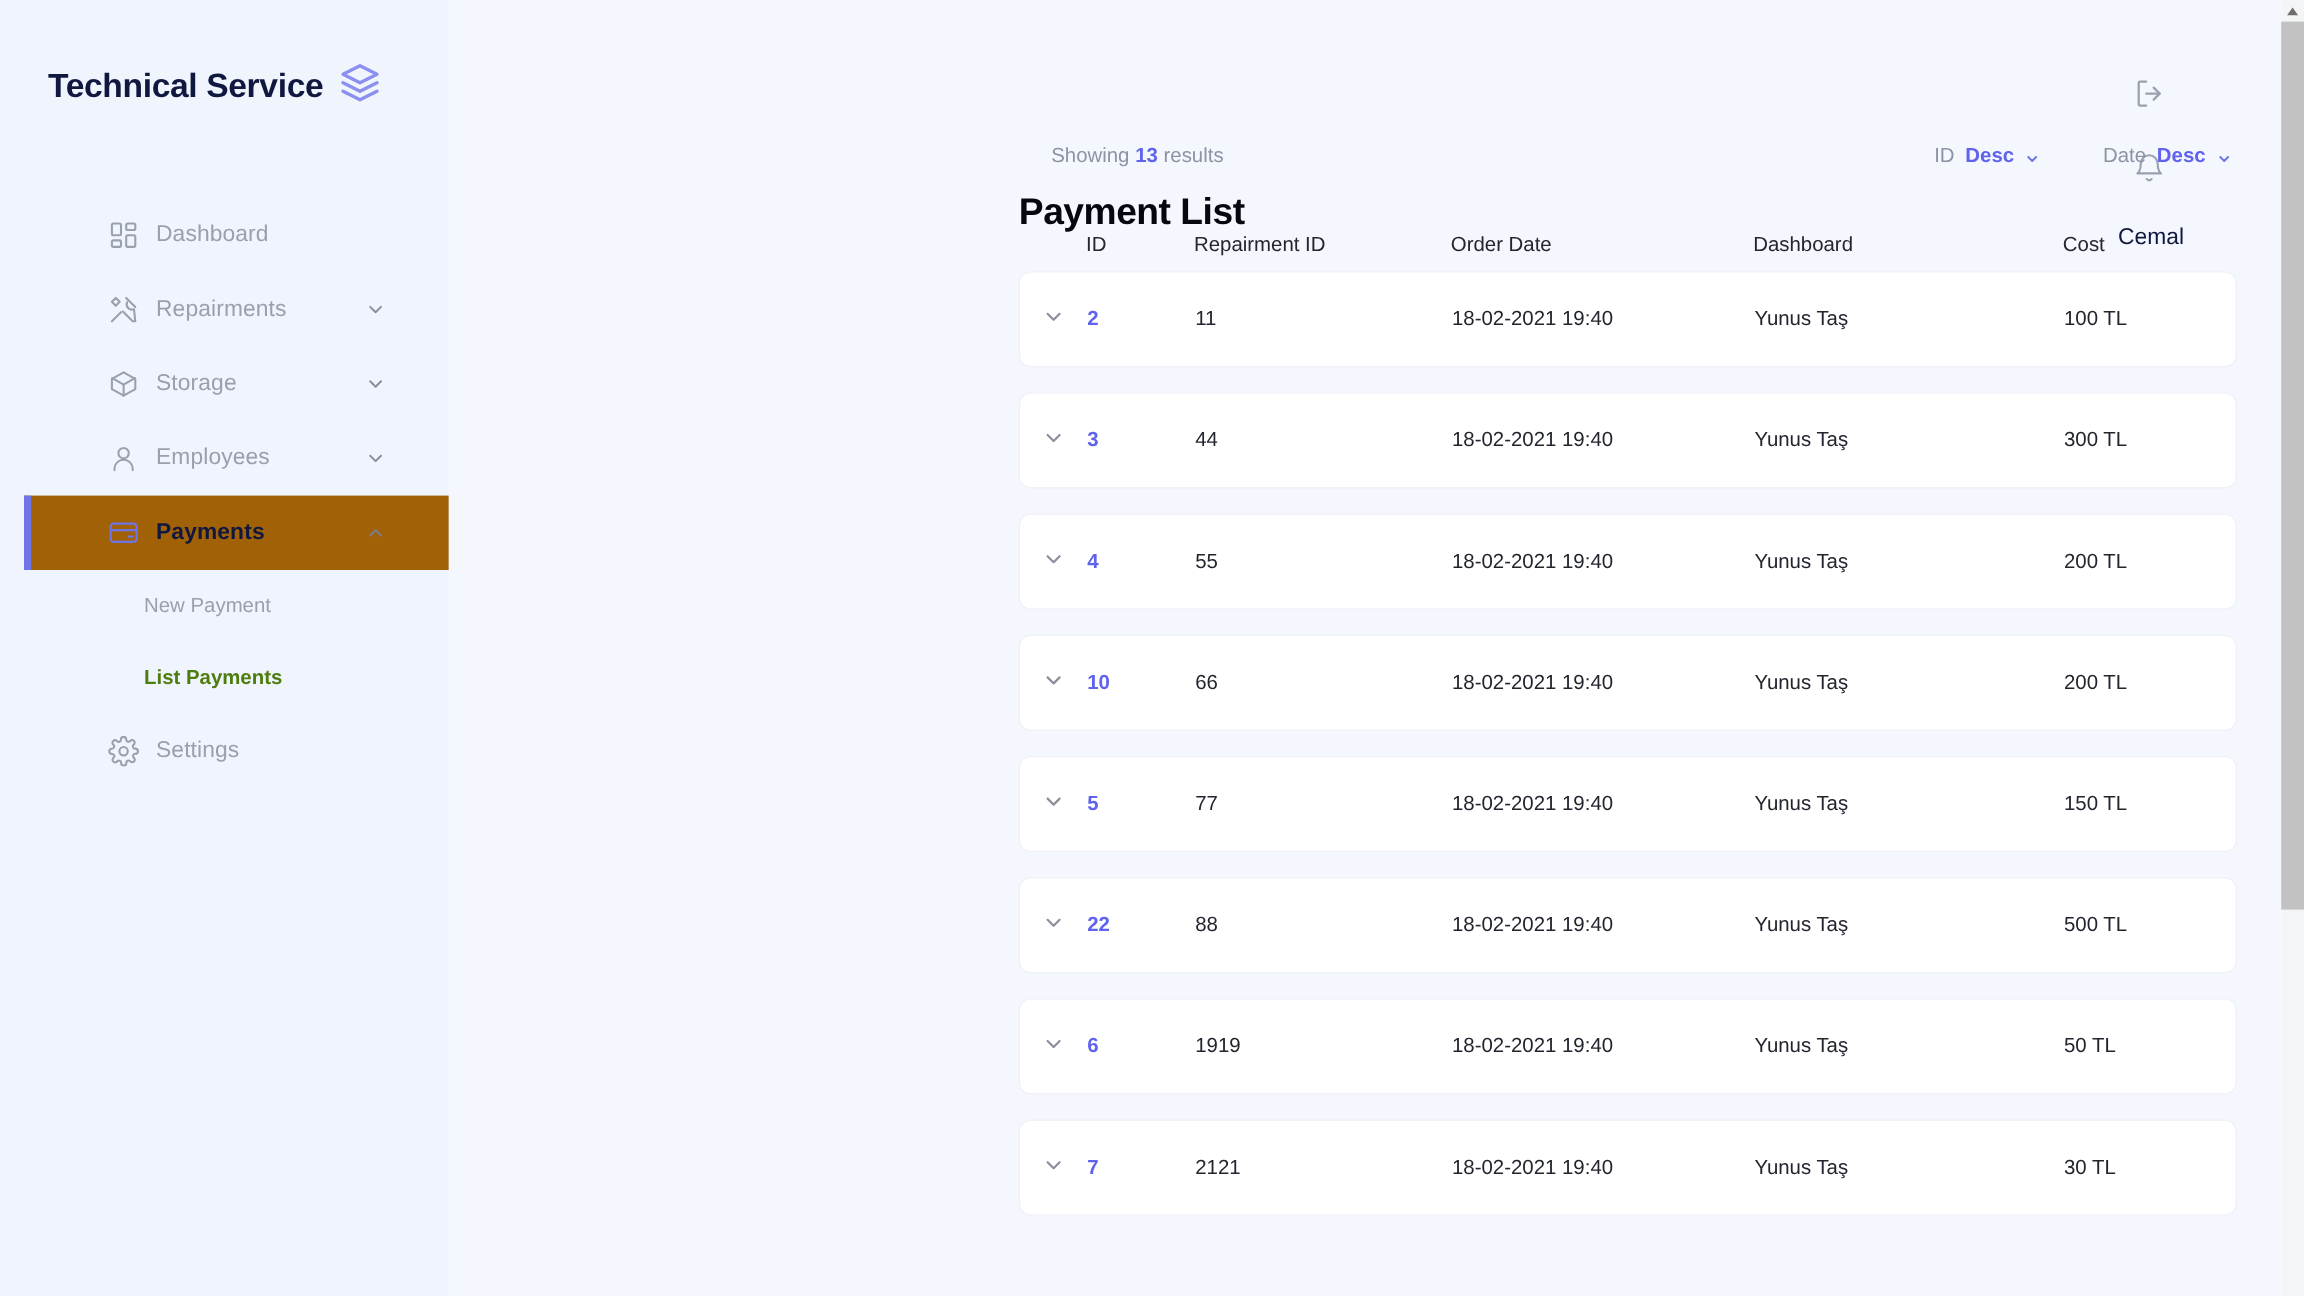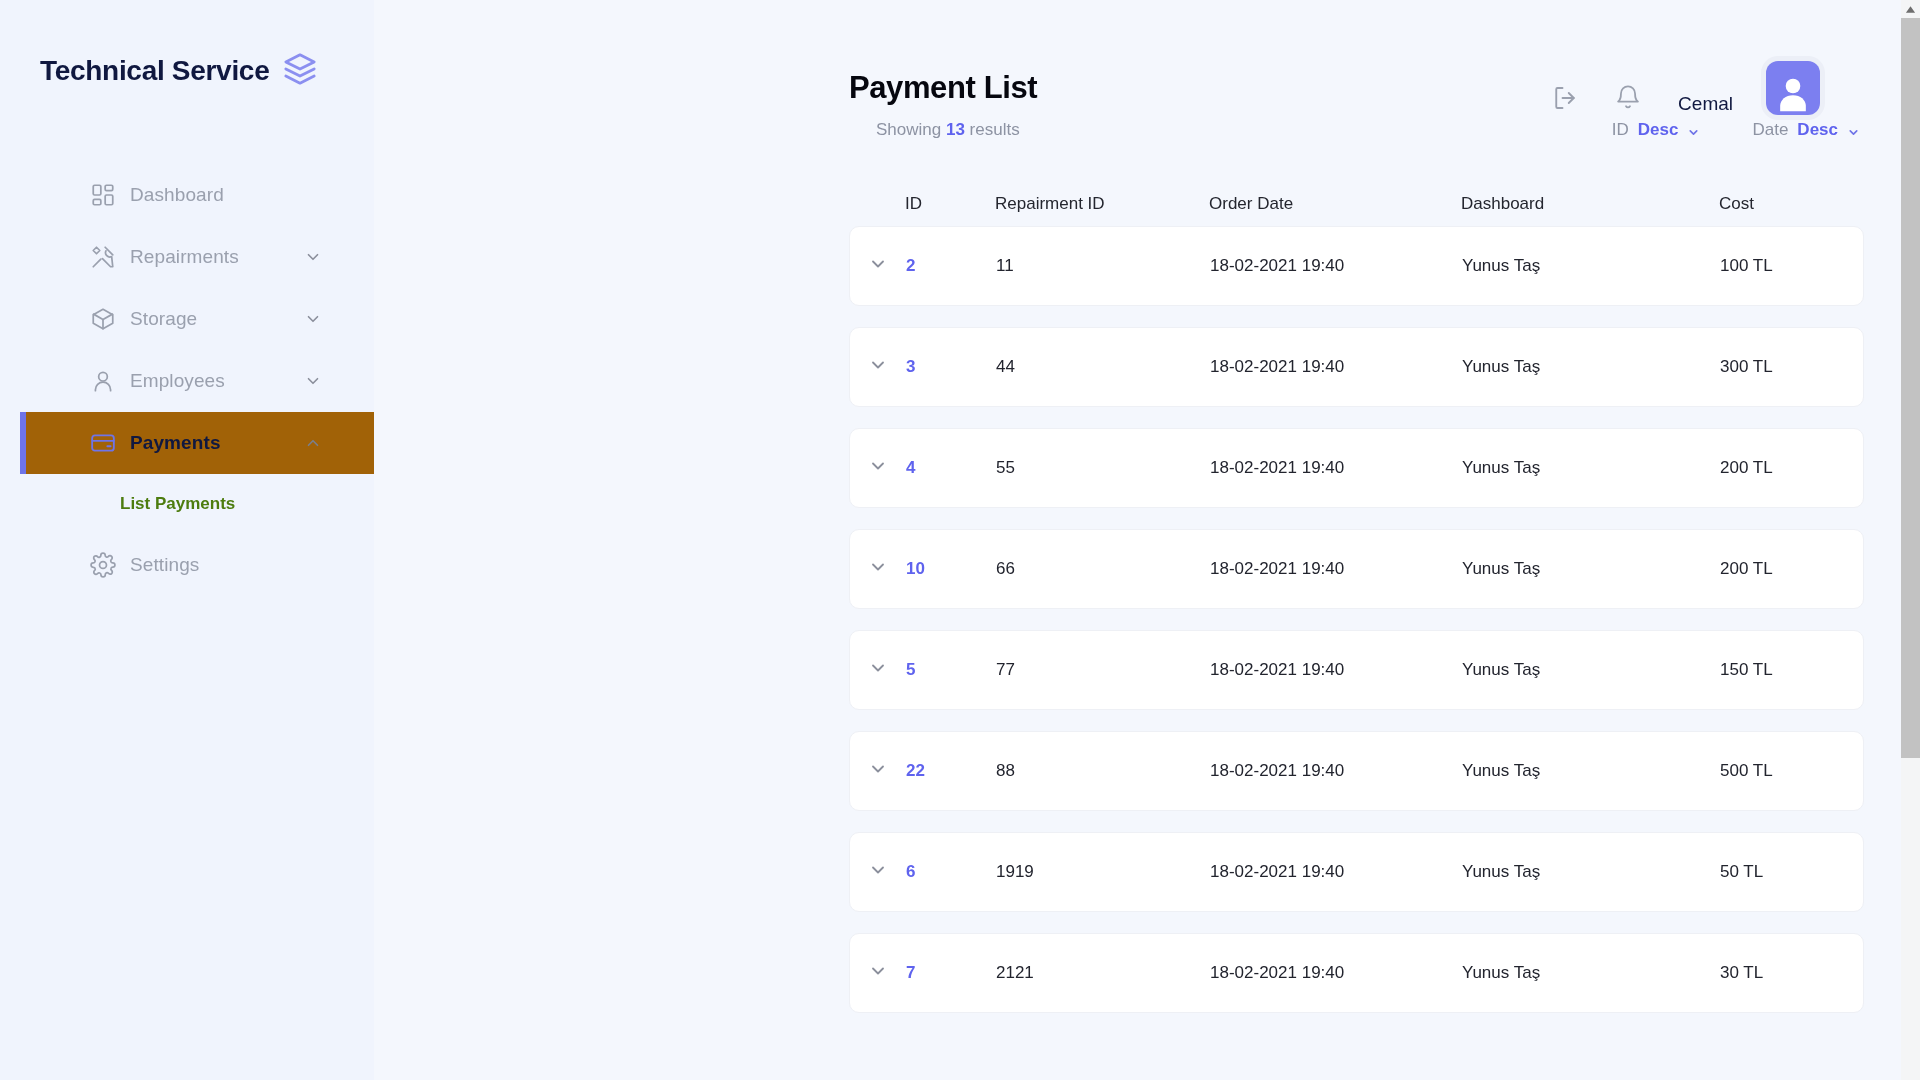--- a/index.html
+++ b/index.html
@@ -51,21 +51,21 @@
   .subnav-item.active { color:#4d7c0f; font-weight:700; }
 
   
   .main { flex:1; height:1080px; background:#f4f7fd; position:relative; overflow:hidden; }
   .topbar {
     display:flex; align-items:center; justify-content:space-between;
     padding:46px 100px 0 475px;
     position:absolute; top:15px; left:0; right:0;
   }
   .page-title { font-size:31px; font-weight:700; color:#06070f; letter-spacing:-0.4px; }
-  .top-actions { display:flex; align-items:flex-end; gap:29px; }
+  .top-actions { display:flex; align-items:center; gap:29px;flex-direction:column; }
   .icon-btn { width:34px; height:34px; display:flex; align-items:center; justify-content:center; cursor:pointer; }
   .user-name { font-size:19px; color:#101840; margin-left:4px; }
   .avatar {
     width:54px; height:54px; border-radius:12px; background:#7c7ff0;
     display:flex; align-items:flex-end; justify-content:center; overflow:hidden;
     box-shadow:0 0 0 5px #eceff7; cursor:pointer; margin-left:4px;
   }
 
   .content { position:absolute; top:120px; left:475px; right:56px; bottom:0; }
 
@@ -189,20 +189,23 @@
           </svg>
         </span>
         <span class="nav-label">Payments</span>
         <span class="nav-chev">
           <svg width="18" height="18" viewBox="0 0 24 24" fill="none" stroke="#7a7f8d" stroke-width="2.2" stroke-linecap="round" stroke-linejoin="round">
               <polyline points="18 15 12 9 6 15"></polyline>
             </svg>
         </span>
       </div>
 
+      <div class="subnav-item">
+        <span>New Payment</span>
+      </div>
       <div class="subnav-item active">
         <span>List Payments</span>
       </div>
 
       <div class="nav-item">
         <span class="ic">
           <svg width="26" height="26" viewBox="0 0 24 24" fill="none" stroke="#9aa0ae" stroke-width="1.6" stroke-linecap="round" stroke-linejoin="round">
             <circle cx="12" cy="12" r="3.2"></circle>
             <path d="M19.4 15a1.6 1.6 0 0 0 .3 1.8l.1.1a2 2 0 1 1-2.8 2.8l-.1-.1a1.6 1.6 0 0 0-1.8-.3 1.6 1.6 0 0 0-1 1.5V21a2 2 0 1 1-4 0v-.1A1.6 1.6 0 0 0 9 19.4a1.6 1.6 0 0 0-1.8.3l-.1.1a2 2 0 1 1-2.8-2.8l.1-.1a1.6 1.6 0 0 0 .3-1.8 1.6 1.6 0 0 0-1.5-1H3a2 2 0 1 1 0-4h.1A1.6 1.6 0 0 0 4.6 9a1.6 1.6 0 0 0-.3-1.8l-.1-.1a2 2 0 1 1 2.8-2.8l.1.1a1.6 1.6 0 0 0 1.8.3H9a1.6 1.6 0 0 0 1-1.5V3a2 2 0 1 1 4 0v.1a1.6 1.6 0 0 0 1 1.5 1.6 1.6 0 0 0 1.8-.3l.1-.1a2 2 0 1 1 2.8 2.8l-.1.1a1.6 1.6 0 0 0-.3 1.8V9a1.6 1.6 0 0 0 1.5 1H21a2 2 0 1 1 0 4h-.1a1.6 1.6 0 0 0-1.5 1z"></path>
           </svg>

